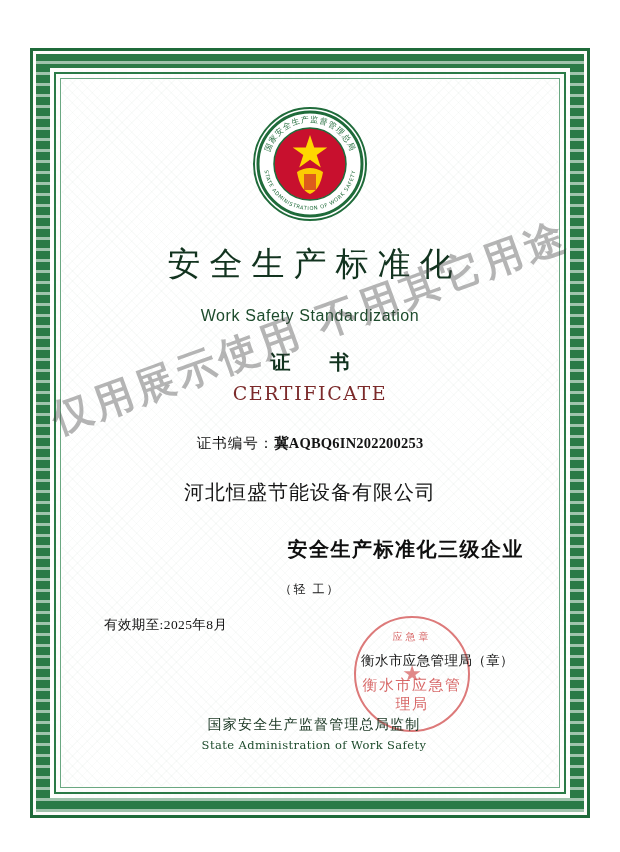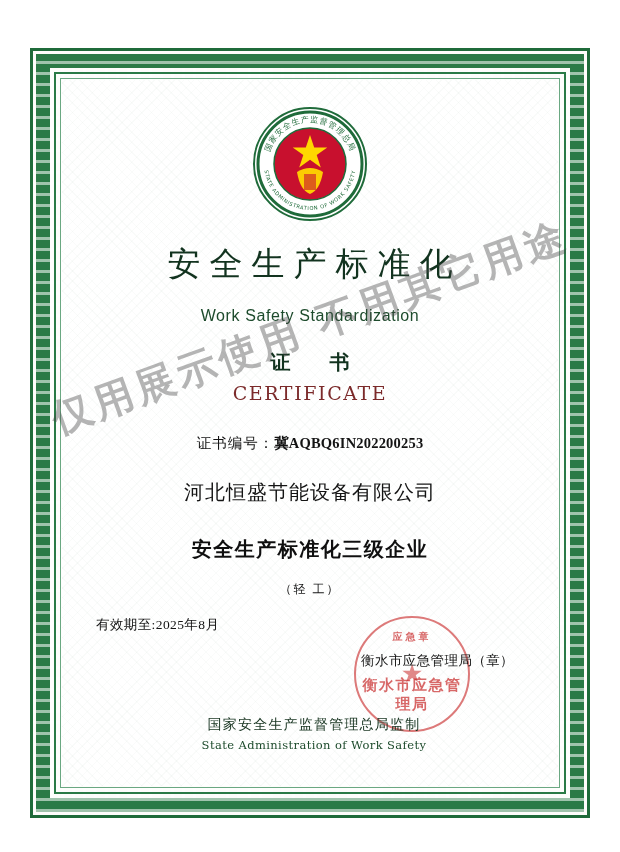--- a/index.html
+++ b/index.html
@@ -150,31 +150,32 @@
     font-size: 20px;
     color: #141414;
     letter-spacing: 1px;
   }
   .grade {
     margin-top: 30px;
     font-size: 20px;
     font-weight: bold;
     color: #0f0f0f;
     letter-spacing: 1.5px;
+    text-align: right;
   }
   .category {
     margin-top: 18px;
     font-size: 12px;
     color: #141414;
     letter-spacing: 2px;
   }
 
   .validity {
     position: absolute;
-    left: 34px;
+    left: 42px;
     top: 536px;
     font-size: 13.5px;
     color: #141414;
     text-align: left;
     letter-spacing: 0.4px;
   }
 
   .issuer-block {
     position: absolute;
     right: 44px;
@@ -190,21 +191,20 @@
   .seal {
     position: absolute;
     right: 88px;
     top: 536px;
     width: 112px;
     height: 112px;
     border-radius: 50%;
     border: 2.5px solid rgba(200, 40, 40, 0.62);
     color: rgba(200, 40, 40, 0.72);
     pointer-events: none;
-    font-weight: bold;
   }
   .seal .seal-star {
     position: absolute;
     left: 50%;
     top: 50%;
     transform: translate(-50%, -50%);
     font-size: 22px;
     line-height: 1;
     color: rgba(200, 40, 40, 0.55);
   }

